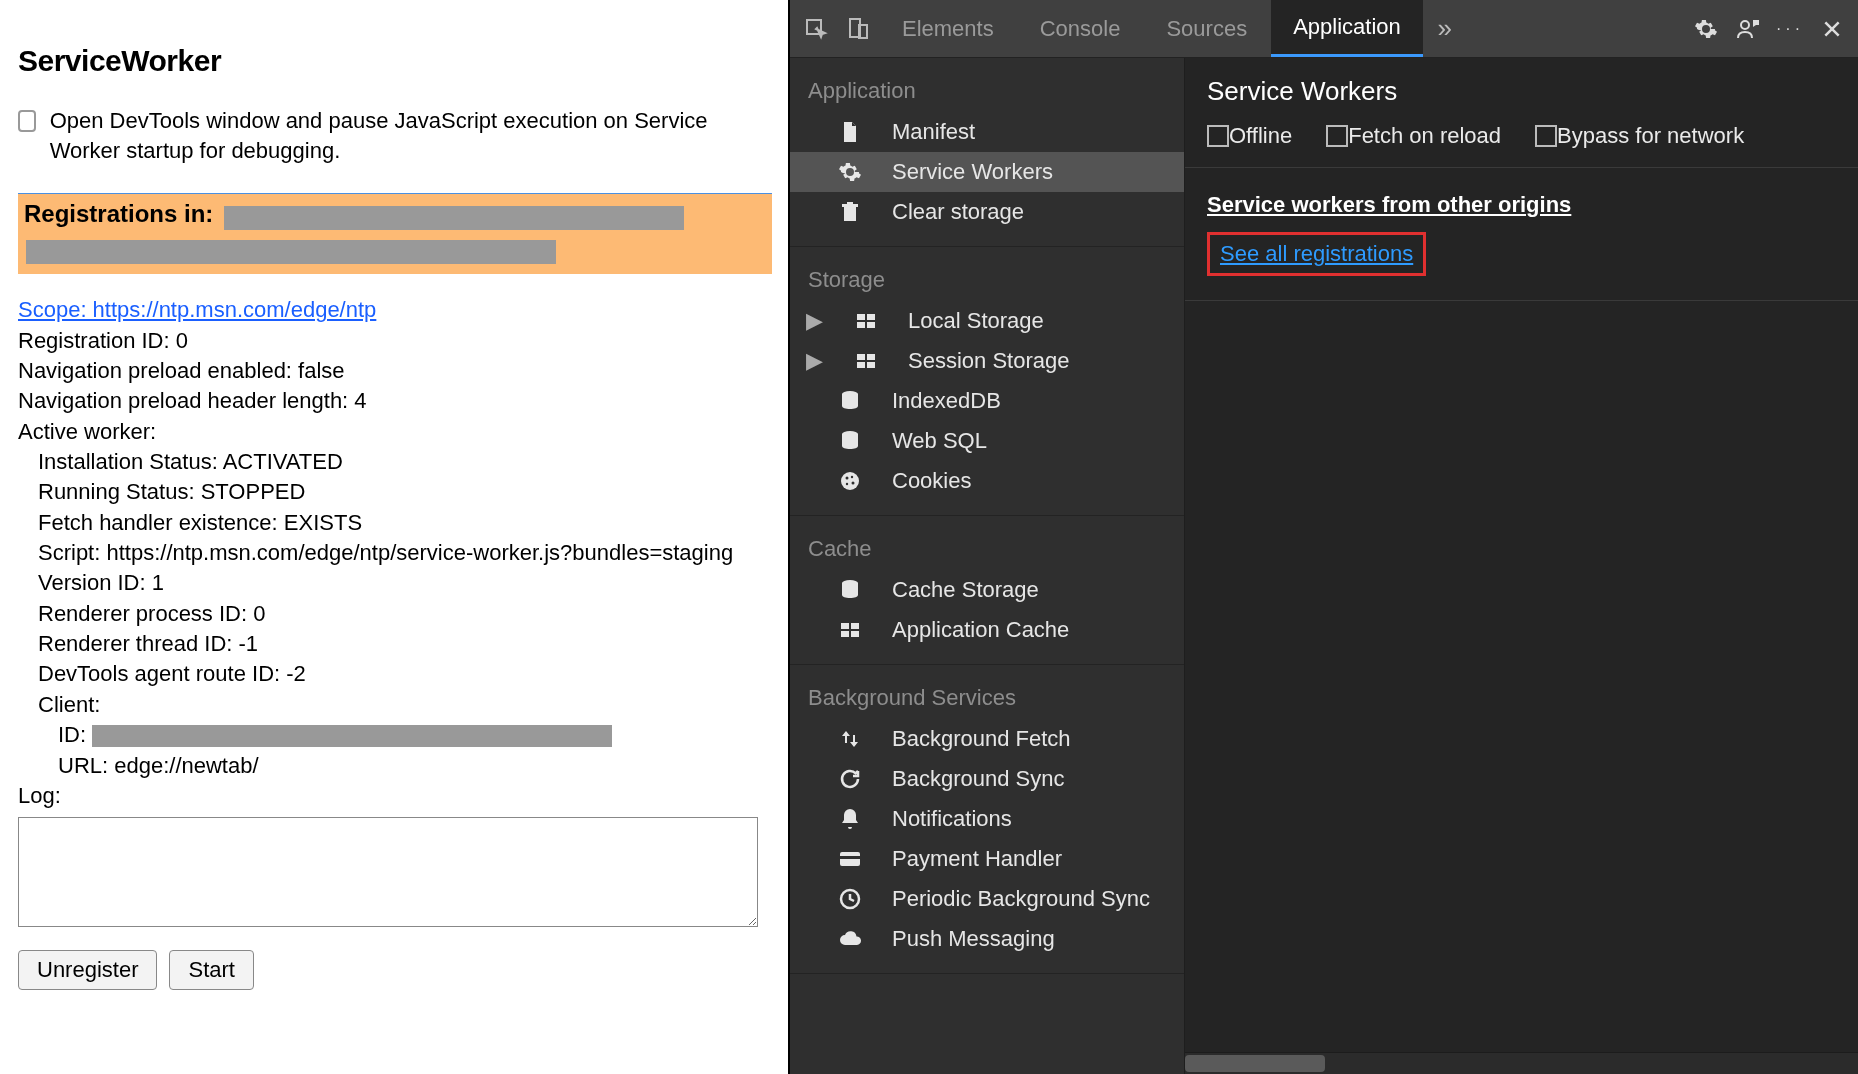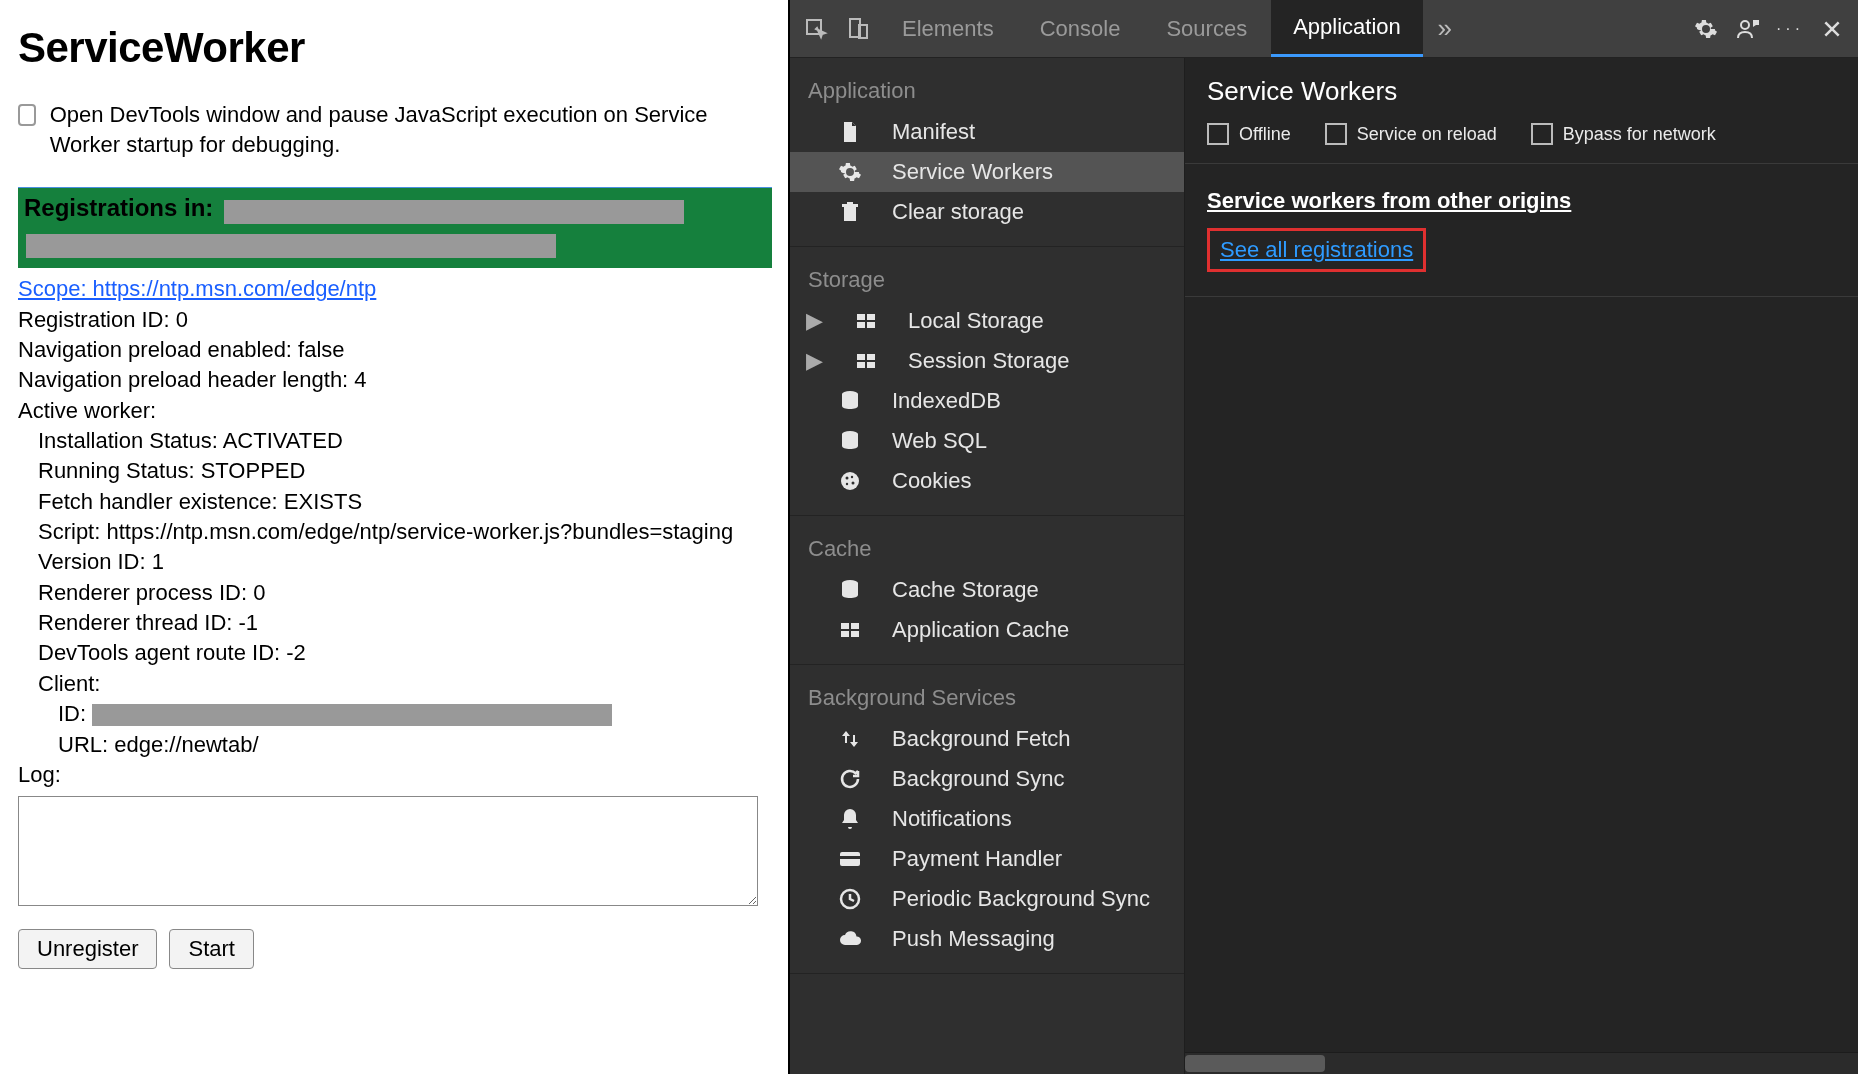--- a/index.html
+++ b/index.html
@@ -9,23 +9,23 @@
     
     .page-left {
       width: 790px;
       height: 100%;
       padding: 20px 18px 20px 18px;
       background: #fff;
       overflow-y: auto;
       position: relative;
     }
     .page-title {
-      font-size: 42px;
+      font-size: 30px;
       font-weight: 800;
-      margin-top: 4px;
+      margin-top: 24px;
       margin-bottom: 28px;
       letter-spacing: -0.5px;
     }
     .pause-row {
       display: flex;
       align-items: flex-start;
       gap: 14px;
       margin-bottom: 28px;
       font-size: 22px;
       line-height: 1.35;
@@ -35,23 +35,23 @@
       margin-top: 4px;
       border: 2px solid #999; border-radius: 4px;
       appearance: none; -webkit-appearance: none;
       background:#fff;
     }
 
     .reg-section {
       border: 1px solid #4a90e2;
       border-left: 0; border-right: 0;
       border-bottom: 0;
-      background: #15803d;
+      background: #fdba74;
       padding: 6px 6px 10px 6px;
-      margin-bottom: 6px;
+      margin-bottom: 21px;
     }
     .reg-section-title {
       font-size: 24px;
       font-weight: 700;
       display: inline-block;
       margin-right: 6px;
     }
     .redact {
       display: inline-block;
       background:#999;
@@ -129,21 +129,21 @@
     .sb-item .arrow { width:14px; text-align:center; color:#aaa; margin-left:-32px; margin-right:4px;}
     .sb-item svg, .sb-item .glyph { width:24px; height:24px; flex:0 0 24px;}
     .glyph{display:inline-flex;align-items:center;justify-content:center;font-size:22px;color:#e6e6e6;}
 
     .dt-main { flex:1; background:#242424; display:flex; flex-direction:column; overflow:hidden;}
     .main-header {
       padding:18px 22px 0 22px;
     }
     .main-title { color:#fff; font-size:26px; font-weight:400; margin-bottom:16px;}
     .check-row { display:flex; gap:34px; padding-bottom:18px; align-items:center;}
-    .ck { display:flex; align-items:center; gap:10px; color:#eaeaea; font-size:18px; white-space: nowrap;}
+    .ck { display:flex; align-items:center; color:#eaeaea; font-size:22px; white-space: nowrap;}
     .ck .box { width:22px;height:22px;border:2px solid #bbb; background:transparent;}
     .main-divider{height:1px;background:#3a3a3a;}
     .origins-block { padding:24px 22px;}
     .origins-title { color:#fff; font-size:22px; font-weight:700; margin-bottom:14px;text-decoration:underline;}
     .see-link {
       color:#2e9bff; text-decoration:underline; font-size:22px;
     }
     .hl-box { display:inline-block; border:3px solid #e03030; padding:6px 10px;text-align:right;}
     .main-bottom-area{
       flex:1; position:relative;
@@ -421,21 +421,21 @@
     <div class="dt-main">
       <div class="main-header">
         <div class="main-title">Service Workers</div>
         <div class="check-row">
           <label class="ck">
               <span class="box"></span>
               <span>Offline</span>
             </label>
           <label class="ck">
               <span class="box"></span>
-              <span>Service on reload</span>
+              <span>Fetch on reload</span>
             </label>
           <label class="ck">
               <span class="box"></span>
               <span>Bypass for network</span>
             </label>
         </div>
       </div>
       <div class="main-divider"></div>
       <div class="origins-block">
         <div class="origins-title">Service workers from other origins</div>

